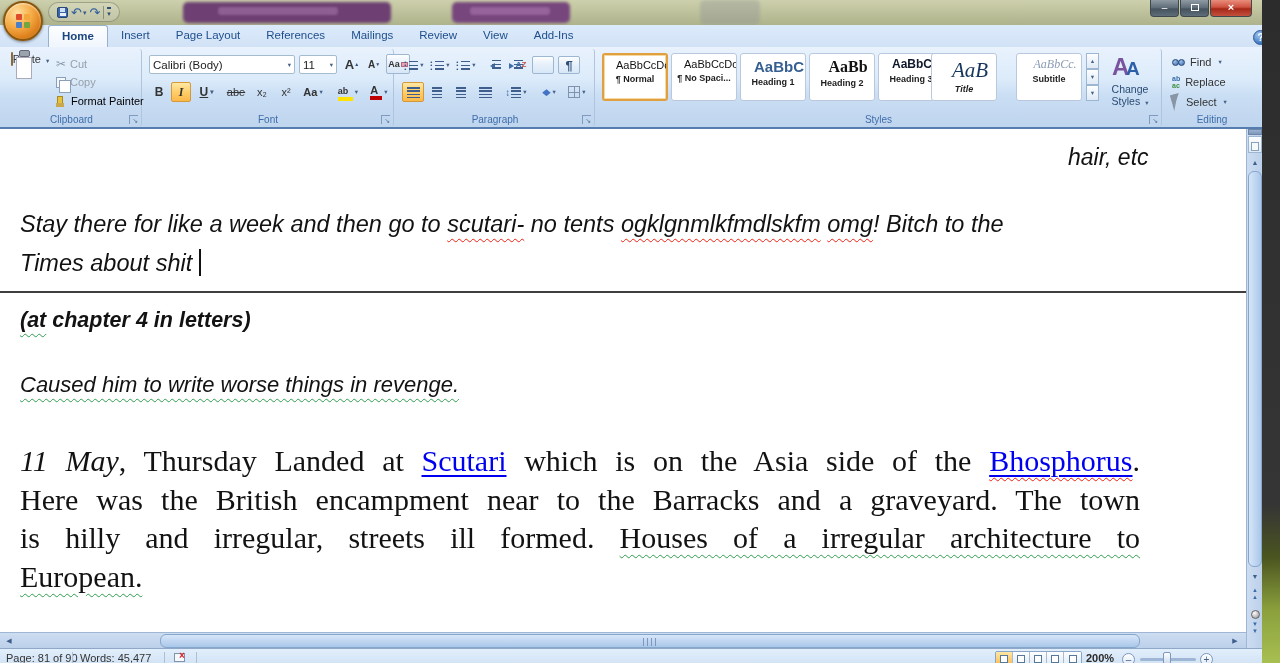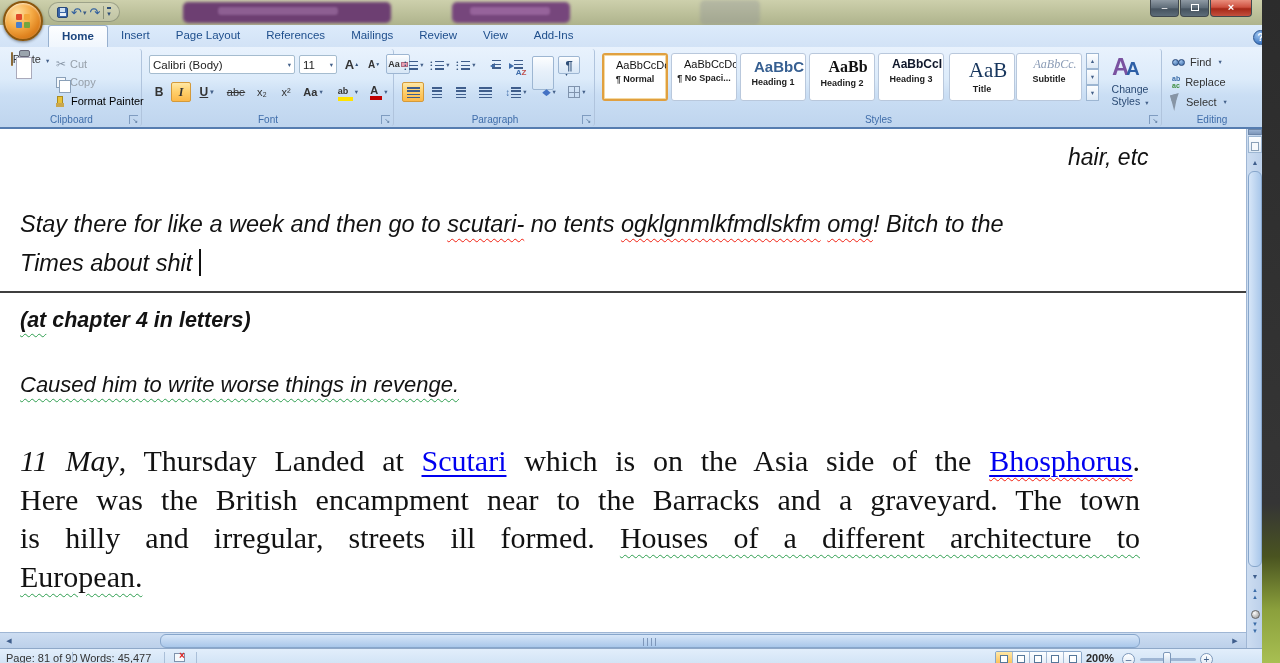--- a/index.html
+++ b/index.html
@@ -373,21 +373,21 @@
       <div class="smallbtn" style="left:58px;top:7px;width:24px;height:18px;">
           <span class="pbullets"></span>
           <span class="ddarrow">▾</span>
         </div>
       <div class="smallbtn" style="left:88px;top:7px;width:20px;height:18px;">
           <span class="indicon dec"></span>
         </div>
       <div class="smallbtn" style="left:110px;top:7px;width:20px;height:18px;">
           <span class="indicon inc"></span>
         </div>
-      <div class="smallbtn framed" style="left:136px;top:7px;width:22px;height:34px;gap:36px;">
+      <div class="smallbtn framed" style="left:136px;top:7px;width:22px;height:18px;gap:36px;">
         <span class="sorticon"><span class="az-a">A</span><span class="az-z">Z</span></span>
         <span style="font-size:8px;color:#2f4f78;">▼</span>
       </div>
       <div class="smallbtn framed" style="left:162px;top:7px;width:22px;height:18px;">
           <span class="pil">¶</span>
         </div>
       <div class="smallbtn active-orange" style="left:6px;top:33px;width:22px;height:20px;">
           <span class="plines"></span>
         </div>
       <div class="smallbtn" style="left:30px;top:33px;width:22px;height:20px;">
@@ -432,21 +432,21 @@
         <span class="sgname">Heading 1</span>
       </div>
       <div class="sgitem" style="left:213px;">
         <span class="sgprev sg-p3">AaBb</span>
         <span class="sgname">Heading 2</span>
       </div>
       <div class="sgitem" style="left:282px;">
         <span class="sgprev sg-p4">AaBbCcI</span>
         <span class="sgname">Heading 3</span>
       </div>
-      <div class="sgitem" style="left:353px;">
+      <div class="sgitem" style="left:335px;font-style:italic;">
         <span class="sgprev sg-p5">AaB</span>
         <span class="sgname">Title</span>
       </div>
       <div class="sgitem" style="left:420px;">
         <span class="sgprev sg-p6">AaBbCc.</span>
         <span class="sgname">Subtitle</span>
       </div>
       <div class="sgscroll" style="left:490px;">
         <div class="sgs">▲</div>
         <div class="sgs">▼</div>
@@ -497,21 +497,21 @@
     <div id="blk-rule"></div>
     <div class="blk" id="blk-p2">
         <div class="dline "><span class="sp-green"><span class="bit">(at</span></span><span class="bit"> chapter 4 in letters)</span></div>
       </div>
     <div class="blk" id="blk-p3">
         <div class="dline "><span class="sp-green"><span class="it">Caused him to write worse things in revenge.</span></span></div>
       </div>
     <div class="blk" id="blk-serif">
         <div class="dline just"><span class="sri">11 May</span><span class="">, Thursday Landed at </span><span class="lnk">Scutari</span><span class=""> which is on the Asia side of the </span><span class="sp-red"><span class="lnk">Bhosphorus</span></span><span class="">.</span></div>
         <div class="dline just"><span class="">Here was the British encampment near to the Barracks and a graveyard. The town</span></div>
-        <div class="dline just"><span class="">is hilly and irregular, streets ill formed. </span><span class="sp-green"><span class="">Houses of a different architecture to</span></span></div>
+        <div class="dline just"><span class="">is hilly and irregular, streets ill formed. </span><span class="sp-green"><span class="">Houses of a irregular architecture to</span></span></div>
         <div class="dline "><span class="sp-green"><span class="">European.</span></span></div>
       </div>
   </div>
 
   <div class="vscroll">
     <div class="vs-el vs-split"></div>
     <div class="vs-el vs-ruler"><i></i></div>
     <div class="vs-el vs-up">▲</div>
     <div class="vs-el vs-thumb"></div>
     <div class="vs-el vs-down">▼</div>

